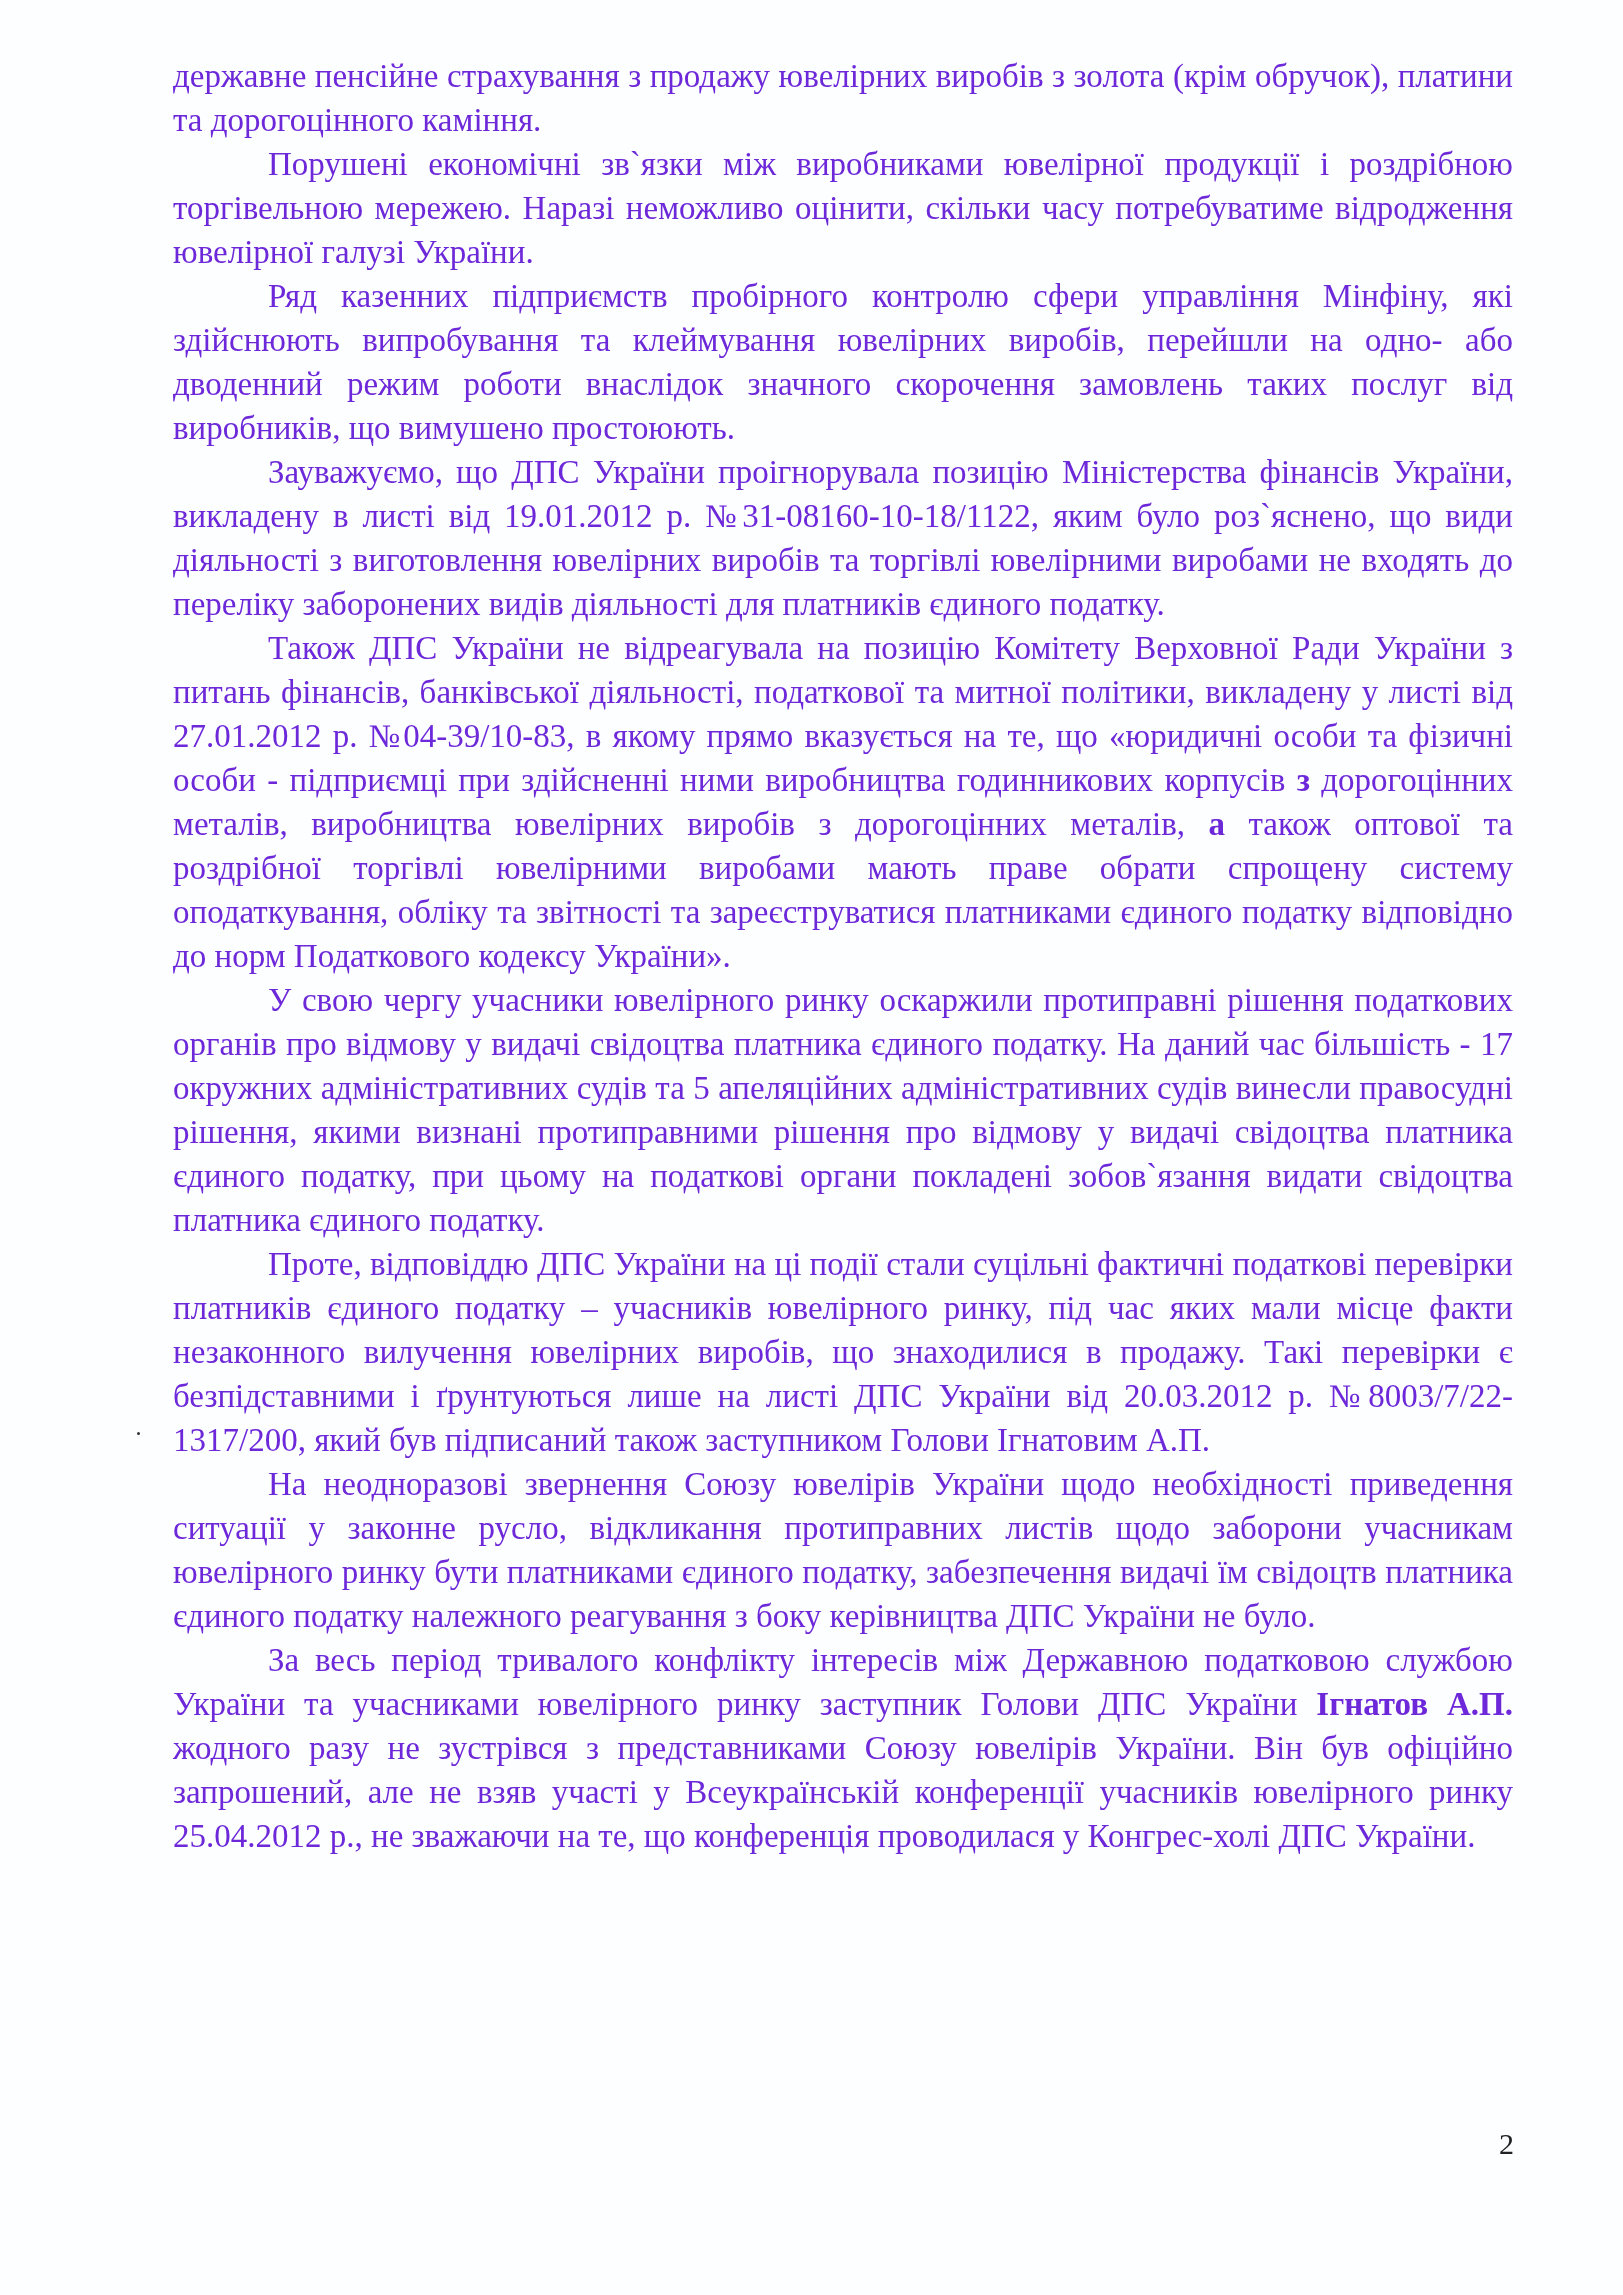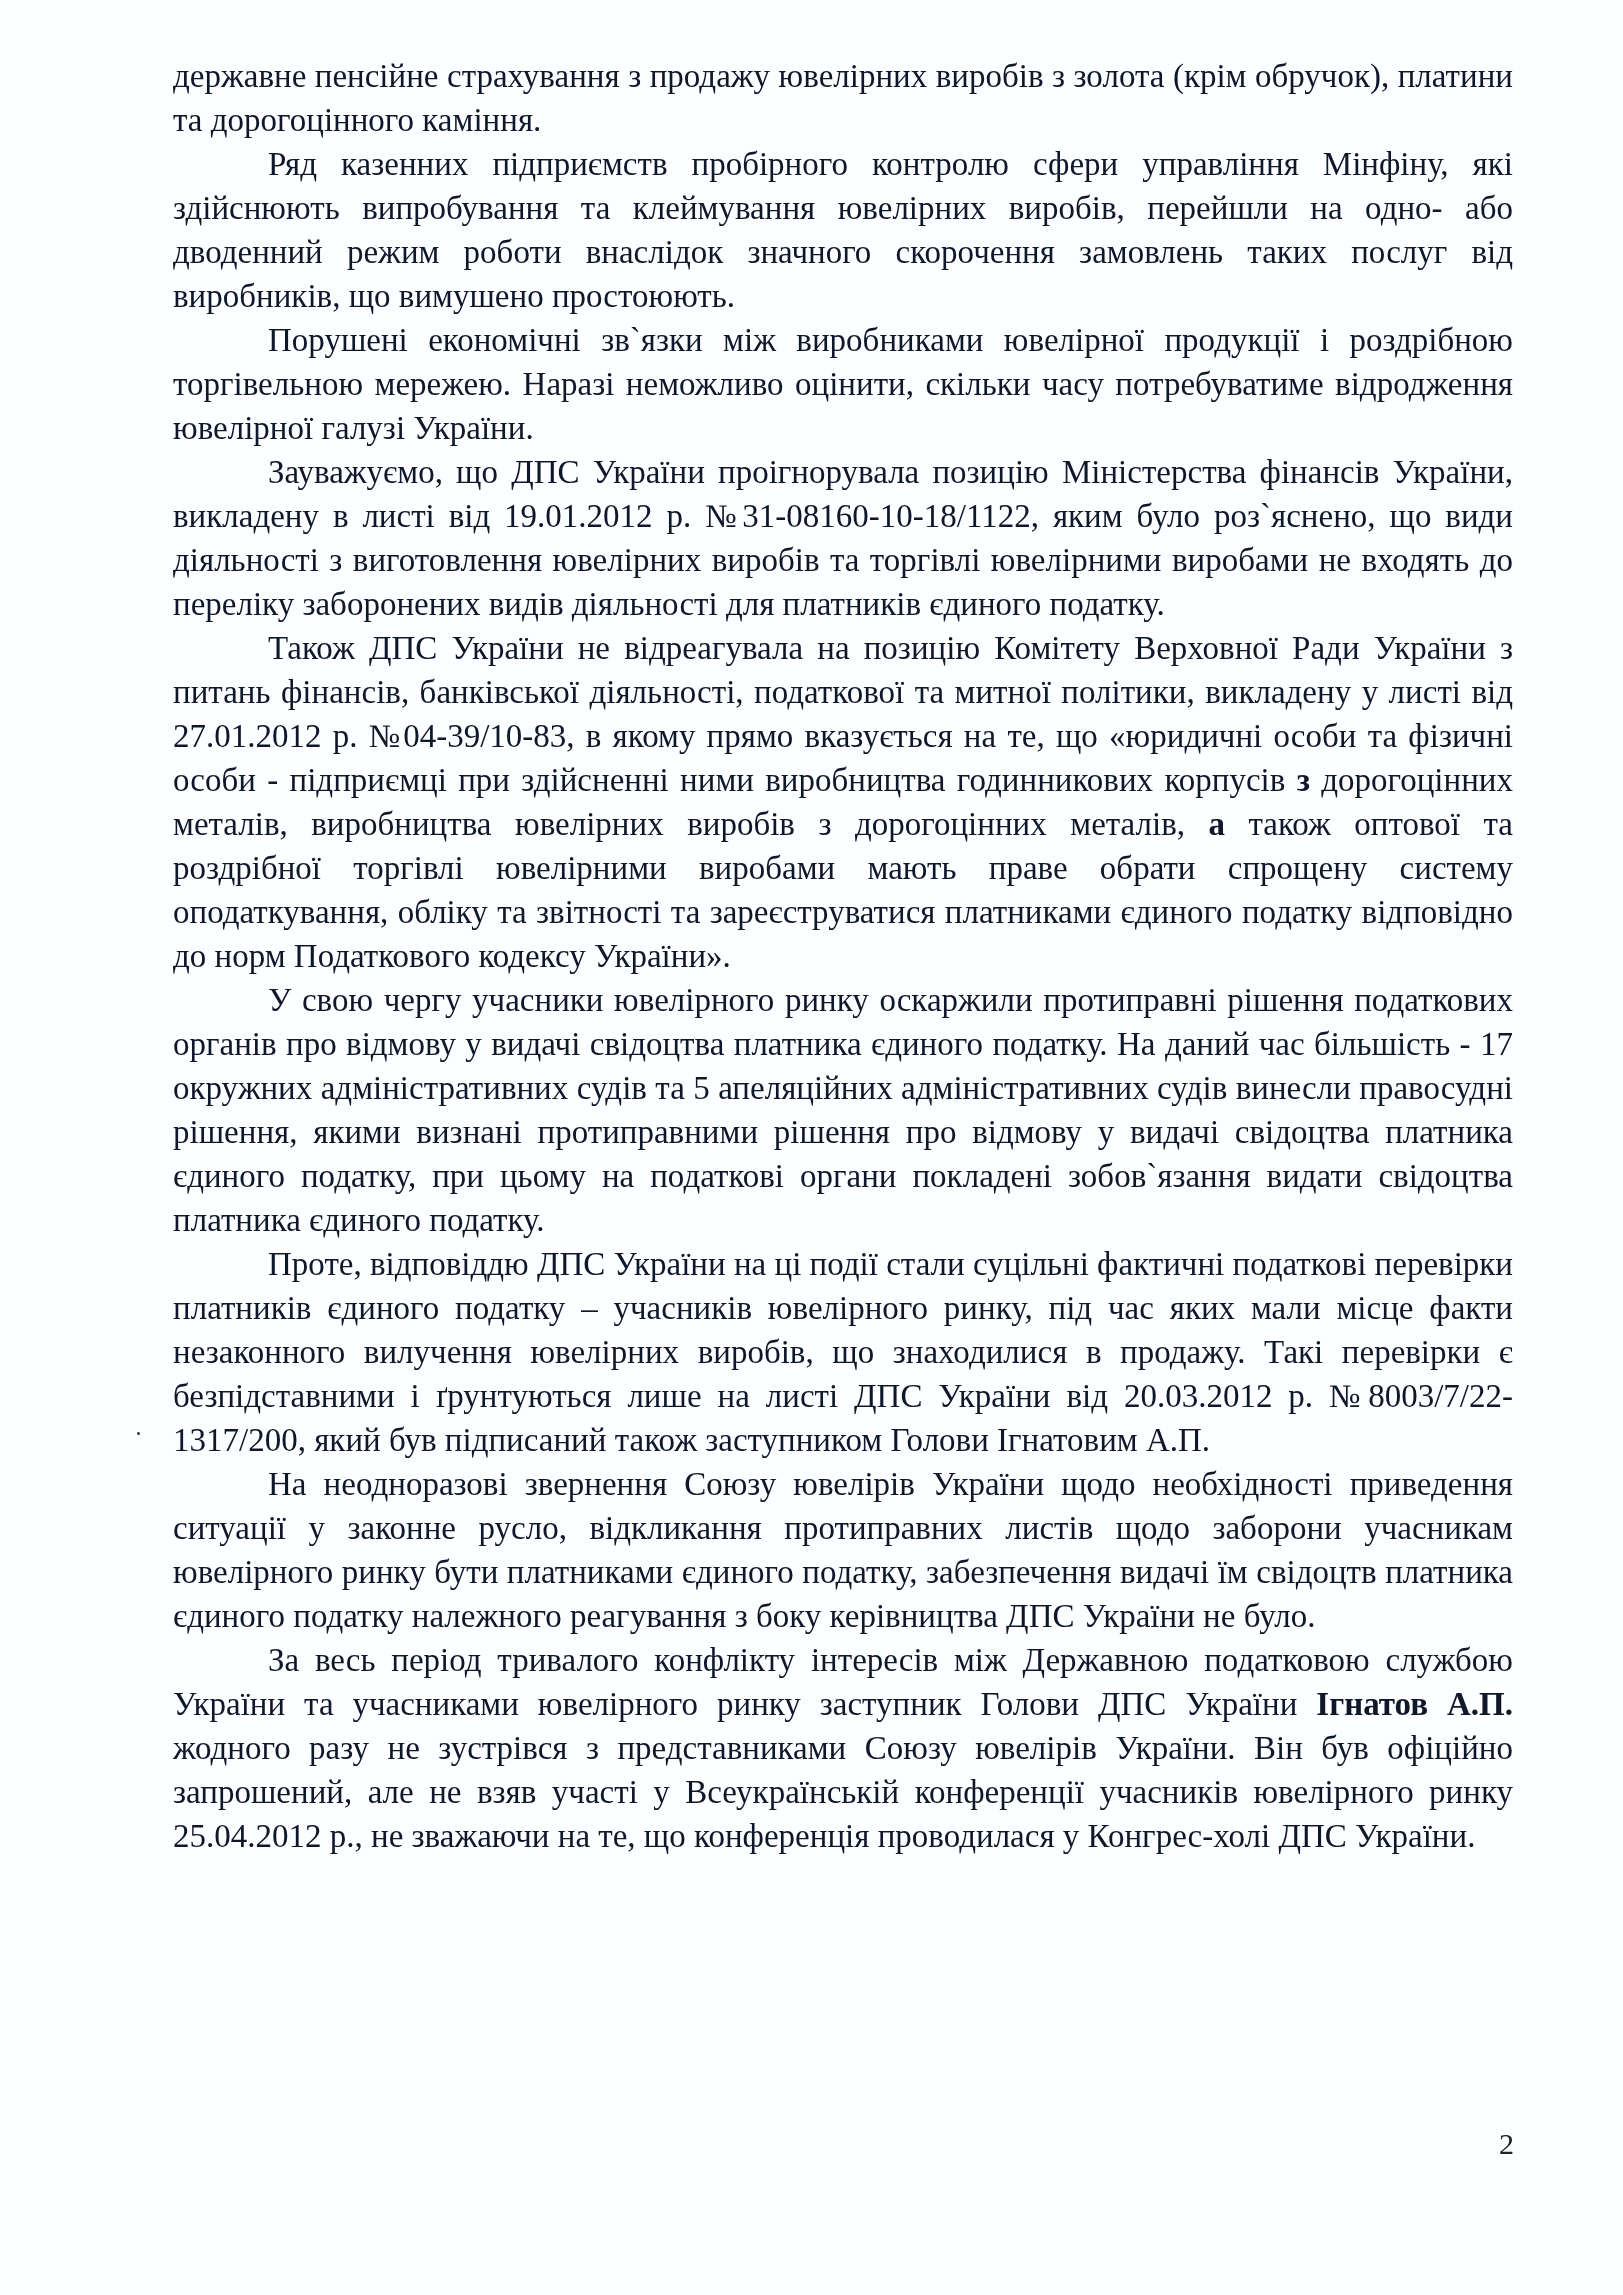--- a/index.html
+++ b/index.html
@@ -15,21 +15,21 @@
       background: #fcfeff;
     }
     .page {
       position: absolute;
       left: 173px;
       top: 54px;
       width: 1340px;
       font-family: "Liberation Serif", "DejaVu Serif", serif;
       font-size: 33px;
       line-height: 44px;
-      color: #0f172a;
+      color: #6d28d9;
     }
     .para {
       margin: 0;
       text-align: justify;
       text-indent: 95px;
       hyphens: none;
     }
     .para.first {
       text-indent: 0;
     }
@@ -52,22 +52,22 @@
       font-family: "Liberation Serif", "DejaVu Serif", serif;
       font-size: 30px;
       color: #222;
     }
   </style>
 </head>
 <body>
 
 <div class="page">
   <p class="para first">державне пенсійне страхування з продажу ювелірних виробів з золота (крім обручок), платини та дорогоцінного каміння.</p>
+  <p class="para">Порушені економічні зв`язки між виробниками ювелірної продукції і роздрібною торгівельною мережею. Наразі неможливо оцінити, скільки часу потребуватиме відродження ювелірної галузі України.</p>
   <p class="para">Ряд казенних підприємств пробірного контролю сфери управління Мінфіну, які здійснюють випробування та клеймування ювелірних виробів, перейшли на одно- або дводенний режим роботи внаслідок значного скорочення замовлень таких послуг від виробників, що вимушено простоюють.</p>
-  <p class="para">Порушені економічні зв`язки між виробниками ювелірної продукції і роздрібною торгівельною мережею. Наразі неможливо оцінити, скільки часу потребуватиме відродження ювелірної галузі України.</p>
   <p class="para">Зауважуємо, що ДПС України проігнорувала позицію Міністерства фінансів України, викладену в листі від 19.01.2012 р. №31-08160-10-18/1122, яким було роз`яснено, що види діяльності з виготовлення ювелірних виробів та торгівлі ювелірними виробами не входять до переліку заборонених видів діяльності для платників єдиного податку.</p>
   <p class="para"><span>Також ДПС України не відреагувала на позицію Комітету Верховної Ради України з питань фінансів, банківської діяльності, податкової та митної політики, викладену у листі від 27.01.2012 р. №04-39/10-83, в якому прямо вказується на те, що «юридичні особи та фізичні особи - підприємці при здійсненні ними виробництва годинникових корпусів </span><b>з</b><span> дорогоцінних металів, виробництва ювелірних виробів з дорогоцінних металів, </span><b>а</b><span> також оптової та роздрібної торгівлі ювелірними виробами мають праве обрати спрощену систему оподаткування, обліку та звітності та зареєструватися платниками єдиного податку відповідно до норм Податкового кодексу України».</span></p>
   <p class="para">У свою чергу учасники ювелірного ринку оскаржили протиправні рішення податкових органів про відмову у видачі свідоцтва платника єдиного податку. На даний час більшість - 17 окружних адміністративних судів та 5 апеляційних адміністративних судів винесли правосудні рішення, якими визнані протиправними рішення про відмову у видачі свідоцтва платника єдиного податку, при цьому на податкові органи покладені зобов`язання видати свідоцтва платника єдиного податку.</p>
   <p class="para">Проте, відповіддю ДПС України на ці події стали суцільні фактичні податкові перевірки платників єдиного податку – учасників ювелірного ринку, під час яких мали місце факти незаконного вилучення ювелірних виробів, що знаходилися в продажу. Такі перевірки є безпідставними і ґрунтуються лише на листі ДПС України від 20.03.2012 р. №8003/7/22-1317/200, який був підписаний також заступником Голови Ігнатовим А.П.</p>
   <p class="para">На неодноразові звернення Союзу ювелірів України щодо необхідності приведення ситуації у законне русло, відкликання протиправних листів щодо заборони учасникам ювелірного ринку бути платниками єдиного податку, забезпечення видачі їм свідоцтв платника єдиного податку належного реагування з боку керівництва ДПС України не було.</p>
   <p class="para"><span>За весь період тривалого конфлікту інтересів між Державною податковою службою України та учасниками ювелірного ринку заступник Голови ДПС України </span><b>Ігнатов А.П.</b><span> жодного разу не зустрівся з представниками Союзу ювелірів України. Він був офіційно запрошений, але не взяв участі у Всеукраїнській конференції учасників ювелірного ринку 25.04.2012 р., не зважаючи на те, що конференція проводилася у Конгрес-холі ДПС України.</span></p>
 </div>
 
 <div class="margin-dot"></div>
 

